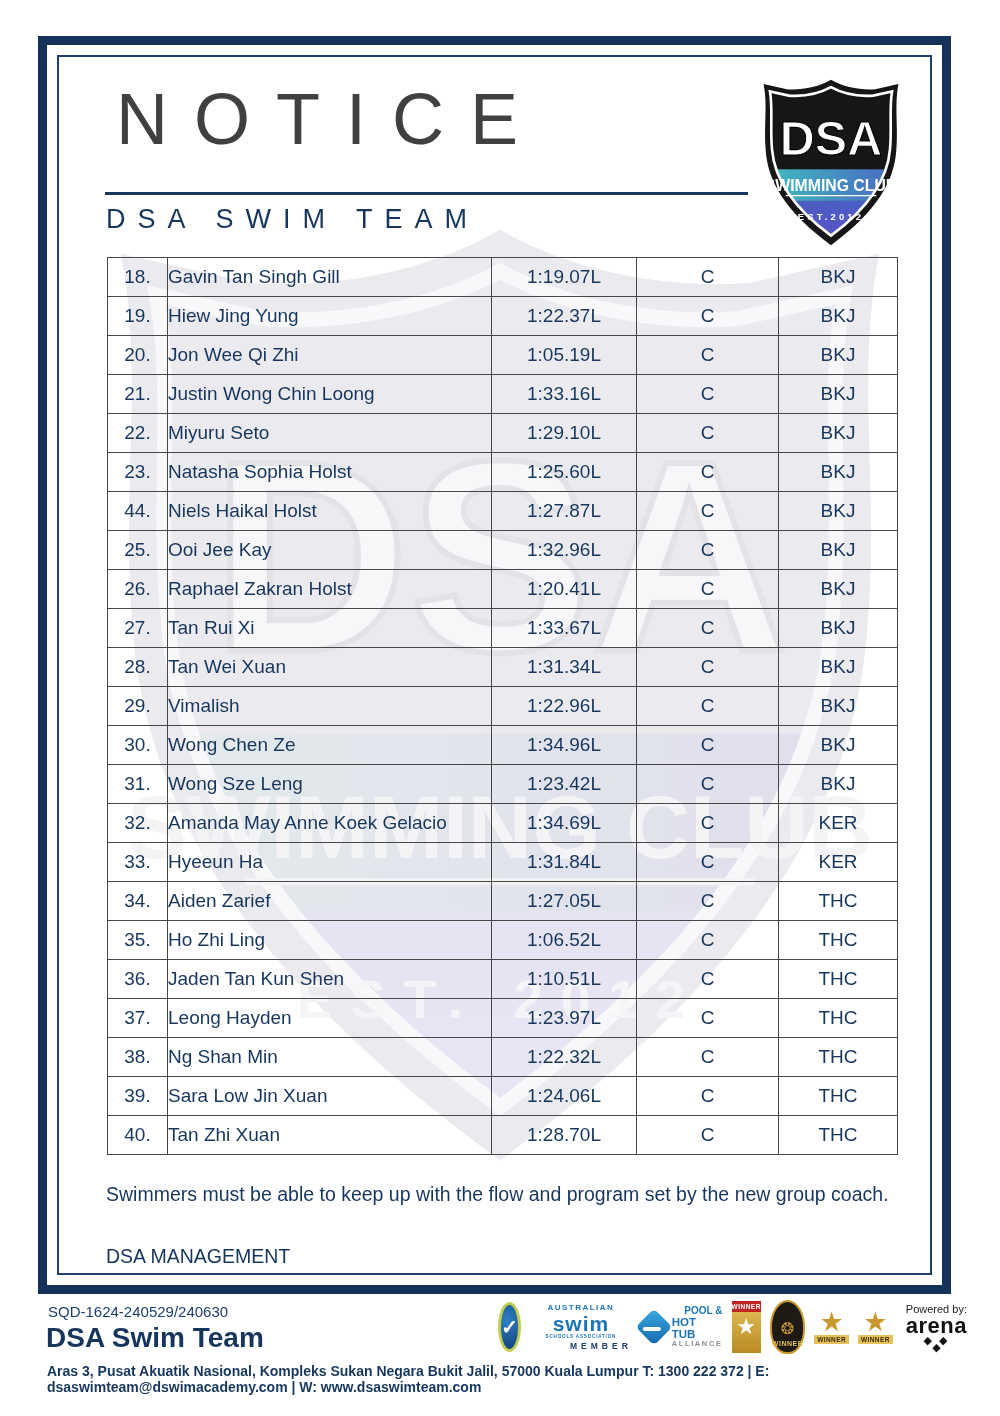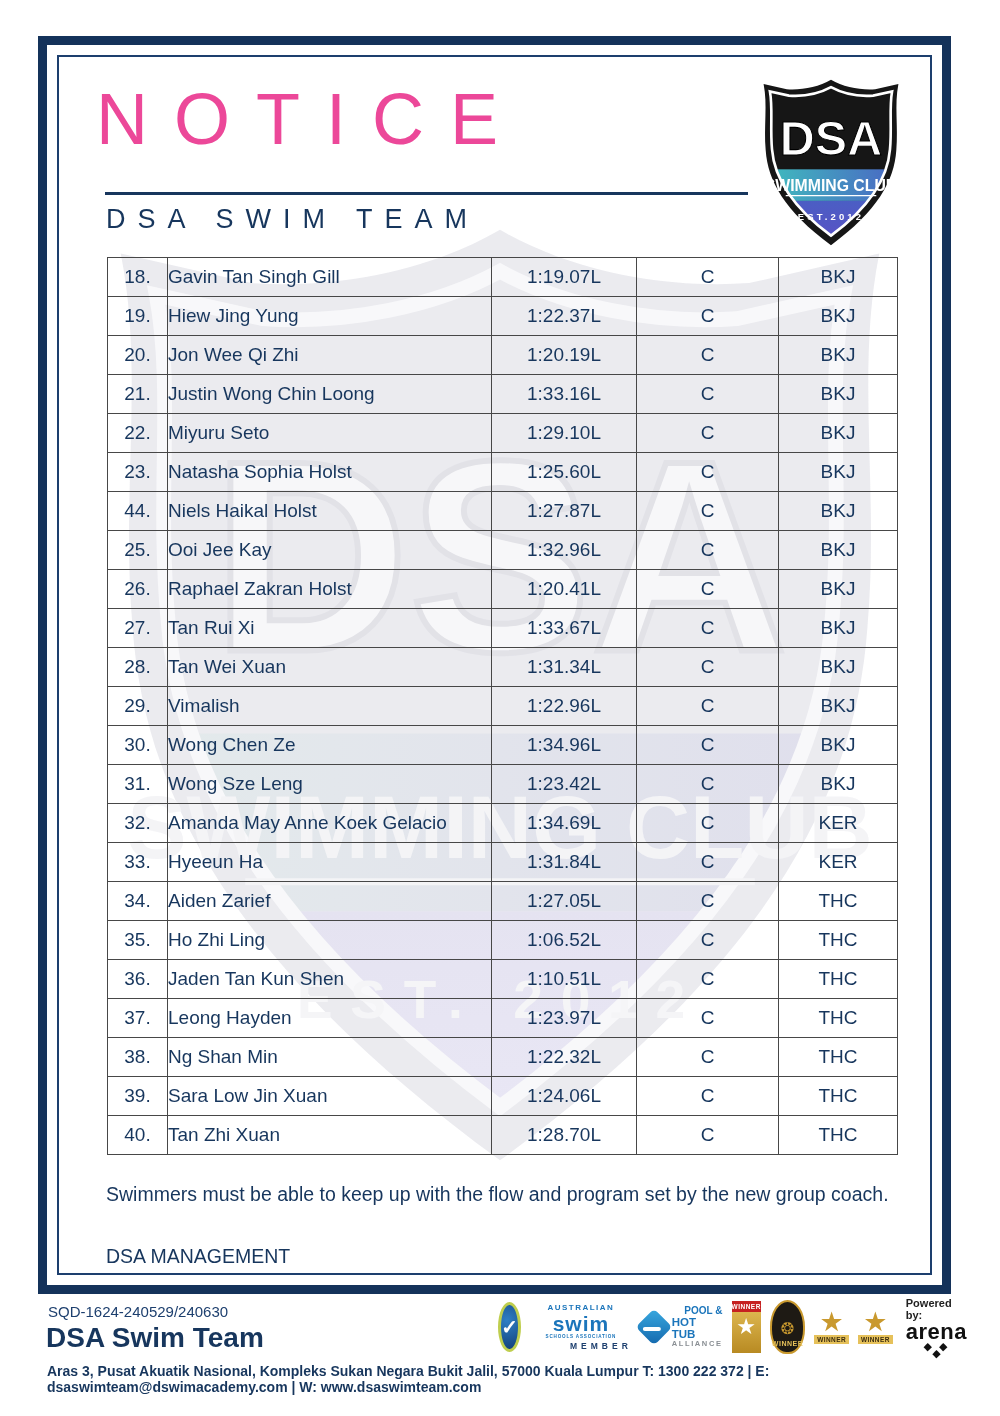--- a/index.html
+++ b/index.html
@@ -9,22 +9,22 @@
   
   .frame{position:absolute;left:38px;top:36px;width:895px;height:1240px;border:9px solid #14325a;z-index:2;pointer-events:none;}
   .frame-inner{position:absolute;inset:10px;border:2px solid #1d3f6e;}
 
   
   .watermark{position:absolute;left:55px;top:212px;z-index:0;opacity:.9;}
 
   .content{position:absolute;inset:0;z-index:1;}
 
   
-  .notice-title{position:absolute;left:96px;top:78px;font-size:72px;font-weight:400;
-                letter-spacing:26px;color:#ec4899;}
+  .notice-title{position:absolute;left:116px;top:78px;font-size:72px;font-weight:400;
+                letter-spacing:26px;color:#404040;}
   .notice-underline{position:absolute;left:105px;top:192px;width:643px;height:3px;background:#17365d;}
   .notice-subtitle{position:absolute;left:106px;top:204px;font-size:27px;font-weight:400;
                    letter-spacing:12px;color:#17365d;}
   .logo-wrap{position:absolute;left:752px;top:76px;width:158px;height:174px;}
 
   
   .tbl-wrap{position:absolute;left:107px;top:257px;width:786px;}
   table.swimmers{border-collapse:collapse;width:786px;table-layout:fixed;background:transparent;}
   table.swimmers td{border:1px solid #474747;height:38px;font-size:19px;color:#17365d;
                     padding:0;overflow:hidden;white-space:nowrap;background:transparent;}
@@ -70,21 +70,21 @@
   .badge-award1 .star{color:#fff;font-size:22px;line-height:1.4;}
   .badge-award2{width:46px;height:50px;border-radius:50% 50% 46% 46%;background:#1e1a14;
                 border:2px solid #c9992e;display:flex;flex-direction:column;align-items:center;justify-content:flex-end;}
   .badge-award2 .crest{color:#c9992e;font-size:16px;line-height:1;}
   .badge-award2 .win{color:#e6c15a;font-size:7px;font-weight:800;letter-spacing:.5px;margin:3px 0 5px;}
   .badge-star{display:flex;flex-direction:column;align-items:center;width:36px;}
   .badge-star .star{color:#c9992e;font-size:27px;line-height:.9;}
   .badge-star .win{font-size:6.5px;font-weight:800;color:#3a2c10;background:#e6c15a;
                    padding:1px 3px;letter-spacing:.4px;}
   .powered{display:flex;flex-direction:column;align-items:center;margin-left:4px;}
-  .powered .pb{font-size:11px;font-weight:700;color:#222;}
+  .powered .pb{font-size:11px;font-weight:400;color:#222;}
   .powered .arena{font-size:22px;font-weight:800;color:#111;line-height:1;letter-spacing:.5px;}
   .powered .marks{display:flex;flex-direction:column;align-items:center;line-height:.62;color:#111;}
   .powered .m1{font-size:11px;letter-spacing:2px;}
   .powered .m2{font-size:11px;}
 </style>
 </head>
 <body>
 
 <div class="page">
 
@@ -167,21 +167,21 @@
             <tr>
               <td class="c0">19.</td>
               <td class="c1">Hiew Jing Yung</td>
               <td class="c2">1:22.37L</td>
               <td class="c3">C</td>
               <td class="c4">BKJ</td>
             </tr>
             <tr>
               <td class="c0">20.</td>
               <td class="c1">Jon Wee Qi Zhi</td>
-              <td class="c2">1:20.19L</td>
+              <td class="c2">1:05.19L</td>
               <td class="c3">C</td>
               <td class="c4">BKJ</td>
             </tr>
             <tr>
               <td class="c0">21.</td>
               <td class="c1">Justin Wong Chin Loong</td>
               <td class="c2">1:33.16L</td>
               <td class="c3">C</td>
               <td class="c4">BKJ</td>
             </tr>

